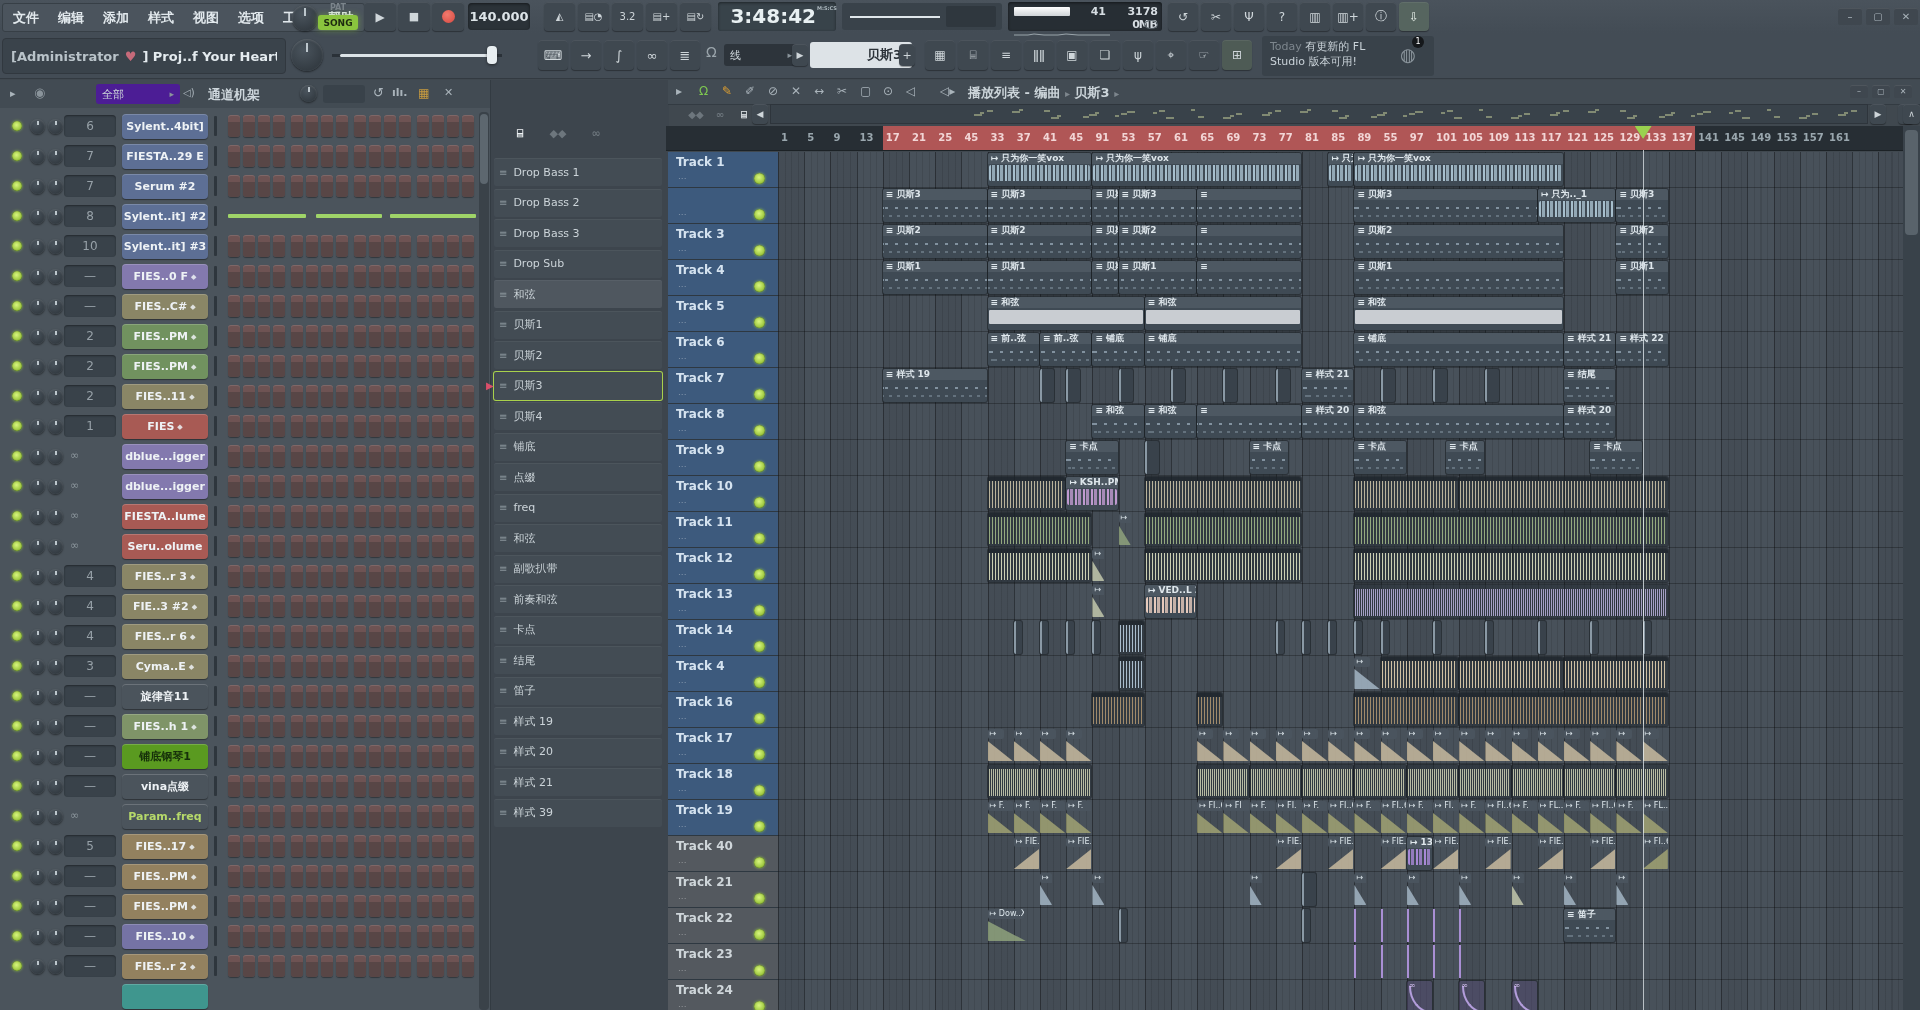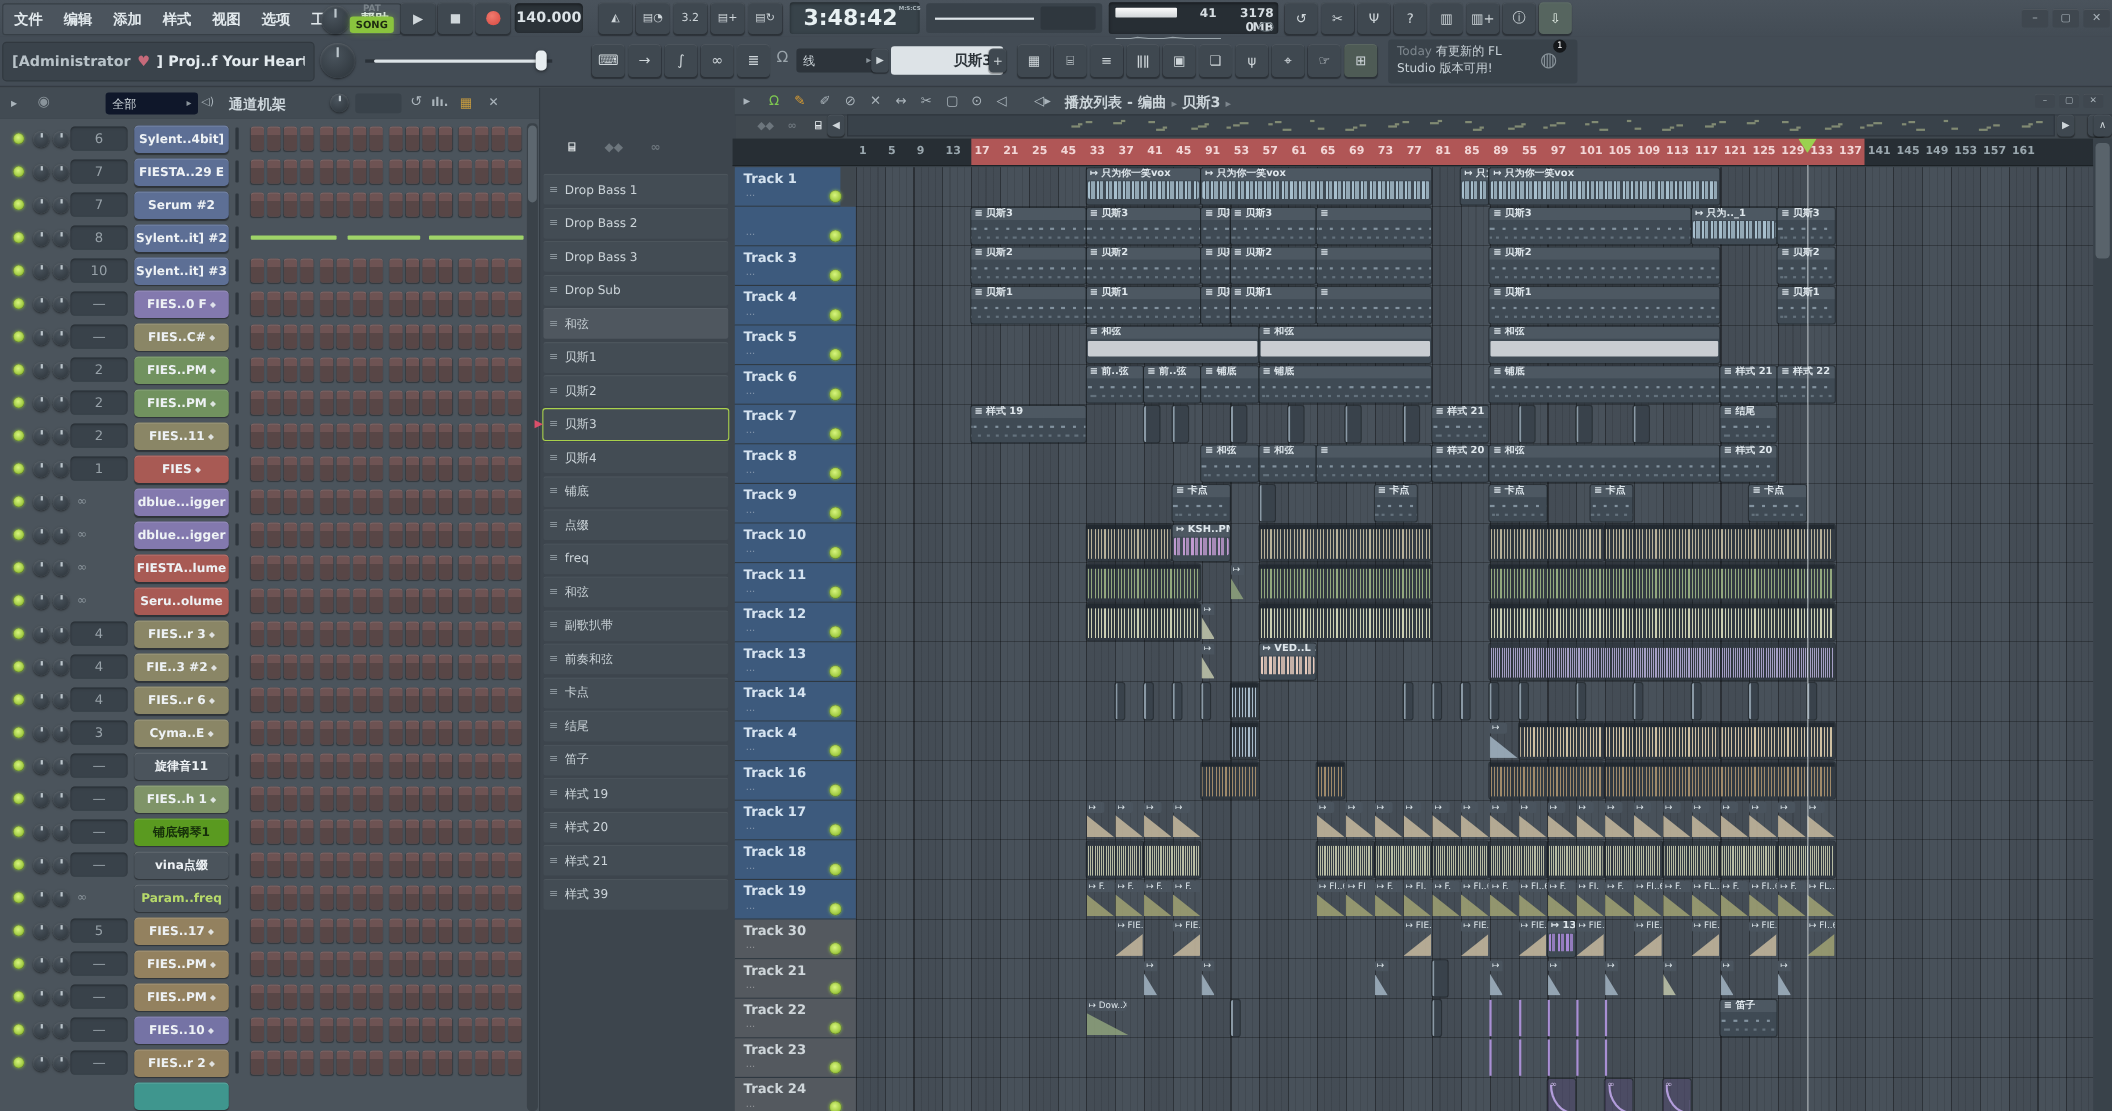--- a/index.html
+++ b/index.html
@@ -140,21 +140,21 @@
     <div class="btn abs" style="left: 1222px; top: 40px; width: 30px; height: 30px; font-size: 12px; background: rgb(78, 91, 85);">⊞</div>
     <div class="abs" style="left: 1262px; top: 36px; width: 172px; height: 40px; background: rgb(57, 66, 74); border-radius: 3px; padding: 3px 8px; box-sizing: border-box; font-size: 11px;">
       <div class="abs" style="position: relative; white-space: nowrap;"><span style="color:#7d868d">Today</span> <span style="color:#c9d2d8">有更新的 FL</span></div>
       <div class="abs" style="position: relative; color: rgb(201, 210, 216); white-space: nowrap;">Studio 版本可用!</div>
       <div class="abs" style="left: 138px; top: 8px; font-size: 18px; color: rgb(138, 148, 155);">◍</div>
       <div class="abs" style="left: 150px; top: 0px; width: 12px; height: 12px; background: rgb(21, 24, 27); border-radius: 50%; color: rgb(255, 255, 255); font-size: 8px; text-align: center; line-height: 12px;">1</div>
     </div>
     <div class="abs" style="left: 0px; top: 80px; width: 490px; height: 28px; background: rgb(66, 75, 83); border-bottom: 1px solid rgb(51, 59, 66);">
       <div class="abs" style="left: 10px; top: 7px; font-size: 11px; color: rgb(170, 180, 187);">▸</div>
       <div class="abs" style="left: 34px; top: 5px; font-size: 13px; color: rgb(138, 148, 155);">◉</div>
-      <div class="abs" style="left: 96px; top: 4px; width: 72px; height: 20px; background: #0f172a; border-radius: 3px; display: flex; align-items: center; justify-content: space-between; padding: 0px 6px; font-size: 11px; color: rgb(204, 212, 217);">
+      <div class="abs" style="left: 96px; top: 4px; width: 72px; height: 20px; background: #4c1d95; border-radius: 3px; display: flex; align-items: center; justify-content: space-between; padding: 0px 6px; font-size: 11px; color: rgb(204, 212, 217);">
         <div class="abs" style="position: relative;">全部</div>
         <div class="abs" style="position: relative; font-size: 9px; color: rgb(138, 148, 155);">▸</div>
       </div>
       <div class="abs" style="left: 183px; top: 7px; font-size: 10px; color: rgb(170, 180, 187);">◁)</div>
       <div class="abs" style="left: 208px; top: 6px; font-size: 13px; color: rgb(205, 214, 220); font-weight: bold;">通道机架</div>
       <div class="knob abs" style="left: 300px; top: 5px; width: 17px; height: 17px;"></div>
       <div class="abs" style="left: 323px; top: 5px; width: 42px; height: 18px; background: rgb(57, 66, 74); border-radius: 3px;"></div>
       <div class="abs" style="left: 373px; top: 5px; font-size: 13px; color: rgb(170, 180, 187);">↺</div>
       <div class="abs" style="left: 392px; top: 6px; font-size: 11px; color: rgb(170, 180, 187); font-weight: bold;">ılı.</div>
       <div class="abs" style="left: 418px; top: 6px; font-size: 12px; color: rgb(199, 155, 63);">▦</div>
@@ -1153,21 +1153,21 @@
     <div class="ticklabel abs" style="left: 1645.6px; top: 126px; color: rgb(242, 214, 214);">133</div>
     <div class="ticklabel abs" style="left: 1671.8px; top: 126px; color: rgb(242, 214, 214);">137</div>
     <div class="ticklabel abs" style="left: 1698px; top: 126px; color: rgb(154, 167, 174);">141</div>
     <div class="ticklabel abs" style="left: 1724.2px; top: 126px; color: rgb(154, 167, 174);">145</div>
     <div class="ticklabel abs" style="left: 1750.4px; top: 126px; color: rgb(154, 167, 174);">149</div>
     <div class="ticklabel abs" style="left: 1776.6px; top: 126px; color: rgb(154, 167, 174);">153</div>
     <div class="ticklabel abs" style="left: 1802.8px; top: 126px; color: rgb(154, 167, 174);">157</div>
     <div class="ticklabel abs" style="left: 1829px; top: 126px; color: rgb(154, 167, 174);">161</div>
     <div class="abs" style="left: 1634.6px; top: 126px; width: 17px; height: 13px; background: rgb(154, 209, 79); clip-path: polygon(0px 0px, 100% 0px, 50% 100%); box-shadow: rgba(0, 0, 0, 0.4) 0px 0px 3px;"></div>
     <div class="abs" style="left: 778px; top: 152px; width: 1125px; height: 858px; background: repeating-linear-gradient(transparent 0px, transparent 35px, rgba(0, 0, 0, 0.28) 35px, rgba(0, 0, 0, 0.28) 36px), repeating-linear-gradient(90deg, rgba(0, 0, 0, 0.3) 0px, rgba(0, 0, 0, 0.3) 1px, transparent 1px, transparent 26.2px), repeating-linear-gradient(90deg, rgba(0, 0, 0, 0.1) 0px, rgba(0, 0, 0, 0.1) 1px, transparent 1px, transparent 6.55px), repeating-linear-gradient(90deg, rgba(0, 0, 0, 0.06) 0px, rgba(0, 0, 0, 0.06) 26.2px, transparent 26.2px, transparent 52.4px) rgb(72, 81, 90);"></div>
-    <div class="trackhead abs" style="left: 668px; top: 152px; width: 96px; height: 35px; background: rgb(61, 90, 125);">
+    <div class="trackhead abs" style="left: 668px; top: 152px; width: 110px; height: 35px; background: rgb(61, 90, 125);">
       <div class="trackname abs" style="left: 8px; top: 3px;">Track 1</div>
       <div class="abs" style="left: 10px; top: 19px; font-size: 9px; color: rgba(255, 255, 255, 0.35);">...</div>
       <div class="led abs" style="left: 86px; top: 21px; width: 11px; height: 11px;"></div>
     </div>
     <div class="clip abs" style="left: 987.6px; top: 153px; width: 103.8px; height: 33px; background: rgb(63, 74, 84);">
       <div class="clip-h abs" style="left: 0px; right: 0px; top: 0px; background: rgb(77, 88, 98);">↦ 只为你一笑vox</div>
       <div class="wavestrip abs" style="background: repeating-linear-gradient(90deg, rgb(167, 191, 205) 0px, rgb(167, 191, 205) 2px, rgba(0, 0, 0, 0) 2px, rgba(0, 0, 0, 0) 3px, rgba(167, 191, 205, 0.8) 3px, rgba(167, 191, 205, 0.8) 6px, rgba(0, 0, 0, 0) 6px, rgba(0, 0, 0, 0) 8px); border-radius: 2px;"></div>
     </div>
     <div class="clip abs" style="left: 1092.4px; top: 153px; width: 208.6px; height: 33px; background: rgb(63, 74, 84);">
       <div class="clip-h abs" style="left: 0px; right: 0px; top: 0px; background: rgb(77, 88, 98);">↦ 只为你一笑vox</div>
@@ -1785,21 +1785,21 @@
     </div>
     <div class="clip abs" style="left: 1616.4px; top: 801px; width: 25.2px; height: 33px; box-shadow: none;">
       <div class="abs" style="left: 0px; top: 0px; width: 25.2px; height: 10px; background: rgb(74, 84, 94); border-radius: 2px; font-size: 8px; line-height: 10px; color: rgb(220, 229, 234); padding-left: 2px; white-space: nowrap; overflow: hidden;">↦ F.</div>
       <div class="abs" style="inset: 12px 0px 1px; background: rgb(166, 168, 116); opacity: 0.8; clip-path: polygon(0px 0px, 100% 100%, 0px 100%);"></div>
     </div>
     <div class="clip abs" style="left: 1642.6px; top: 801px; width: 25.2px; height: 33px; box-shadow: none;">
       <div class="abs" style="left: 0px; top: 0px; width: 25.2px; height: 10px; background: rgb(74, 84, 94); border-radius: 2px; font-size: 8px; line-height: 10px; color: rgb(220, 229, 234); padding-left: 2px; white-space: nowrap; overflow: hidden;">↦ FL..6</div>
       <div class="abs" style="inset: 12px 0px 1px; background: rgb(166, 168, 116); opacity: 0.8; clip-path: polygon(0px 0px, 100% 100%, 0px 100%);"></div>
     </div>
     <div class="trackhead abs" style="left: 668px; top: 836px; width: 110px; height: 35px; background: rgb(84, 89, 95);">
-      <div class="trackname abs" style="left: 8px; top: 3px; color: rgb(207, 214, 218);">Track 30</div>
+      <div class="trackname abs" style="left: 8px; top: 3px; color: rgb(207, 214, 218);">Track 40</div>
       <div class="abs" style="left: 10px; top: 19px; font-size: 9px; color: rgba(255, 255, 255, 0.35);">...</div>
       <div class="led abs" style="left: 86px; top: 21px; width: 11px; height: 11px;"></div>
     </div>
     <div class="clip abs" style="left: 1013.8px; top: 837px; width: 25.2px; height: 33px; box-shadow: none;">
       <div class="abs" style="left: 0px; top: 0px; width: 25.2px; height: 10px; background: rgb(74, 84, 94); border-radius: 2px; font-size: 8px; line-height: 10px; color: rgb(220, 229, 234); padding-left: 2px; white-space: nowrap; overflow: hidden;">↦ FIE..2</div>
       <div class="abs" style="inset: 12px 0px 1px; background: rgb(207, 192, 162); opacity: 0.8; clip-path: polygon(0px 100%, 100% 0px, 100% 100%);"></div>
     </div>
     <div class="clip abs" style="left: 1066.2px; top: 837px; width: 25.2px; height: 33px; box-shadow: none;">
       <div class="abs" style="left: 0px; top: 0px; width: 25.2px; height: 10px; background: rgb(74, 84, 94); border-radius: 2px; font-size: 8px; line-height: 10px; color: rgb(220, 229, 234); padding-left: 2px; white-space: nowrap; overflow: hidden;">↦ FIE..2</div>
       <div class="abs" style="inset: 12px 0px 1px; background: rgb(207, 192, 162); opacity: 0.8; clip-path: polygon(0px 100%, 100% 0px, 100% 100%);"></div>

